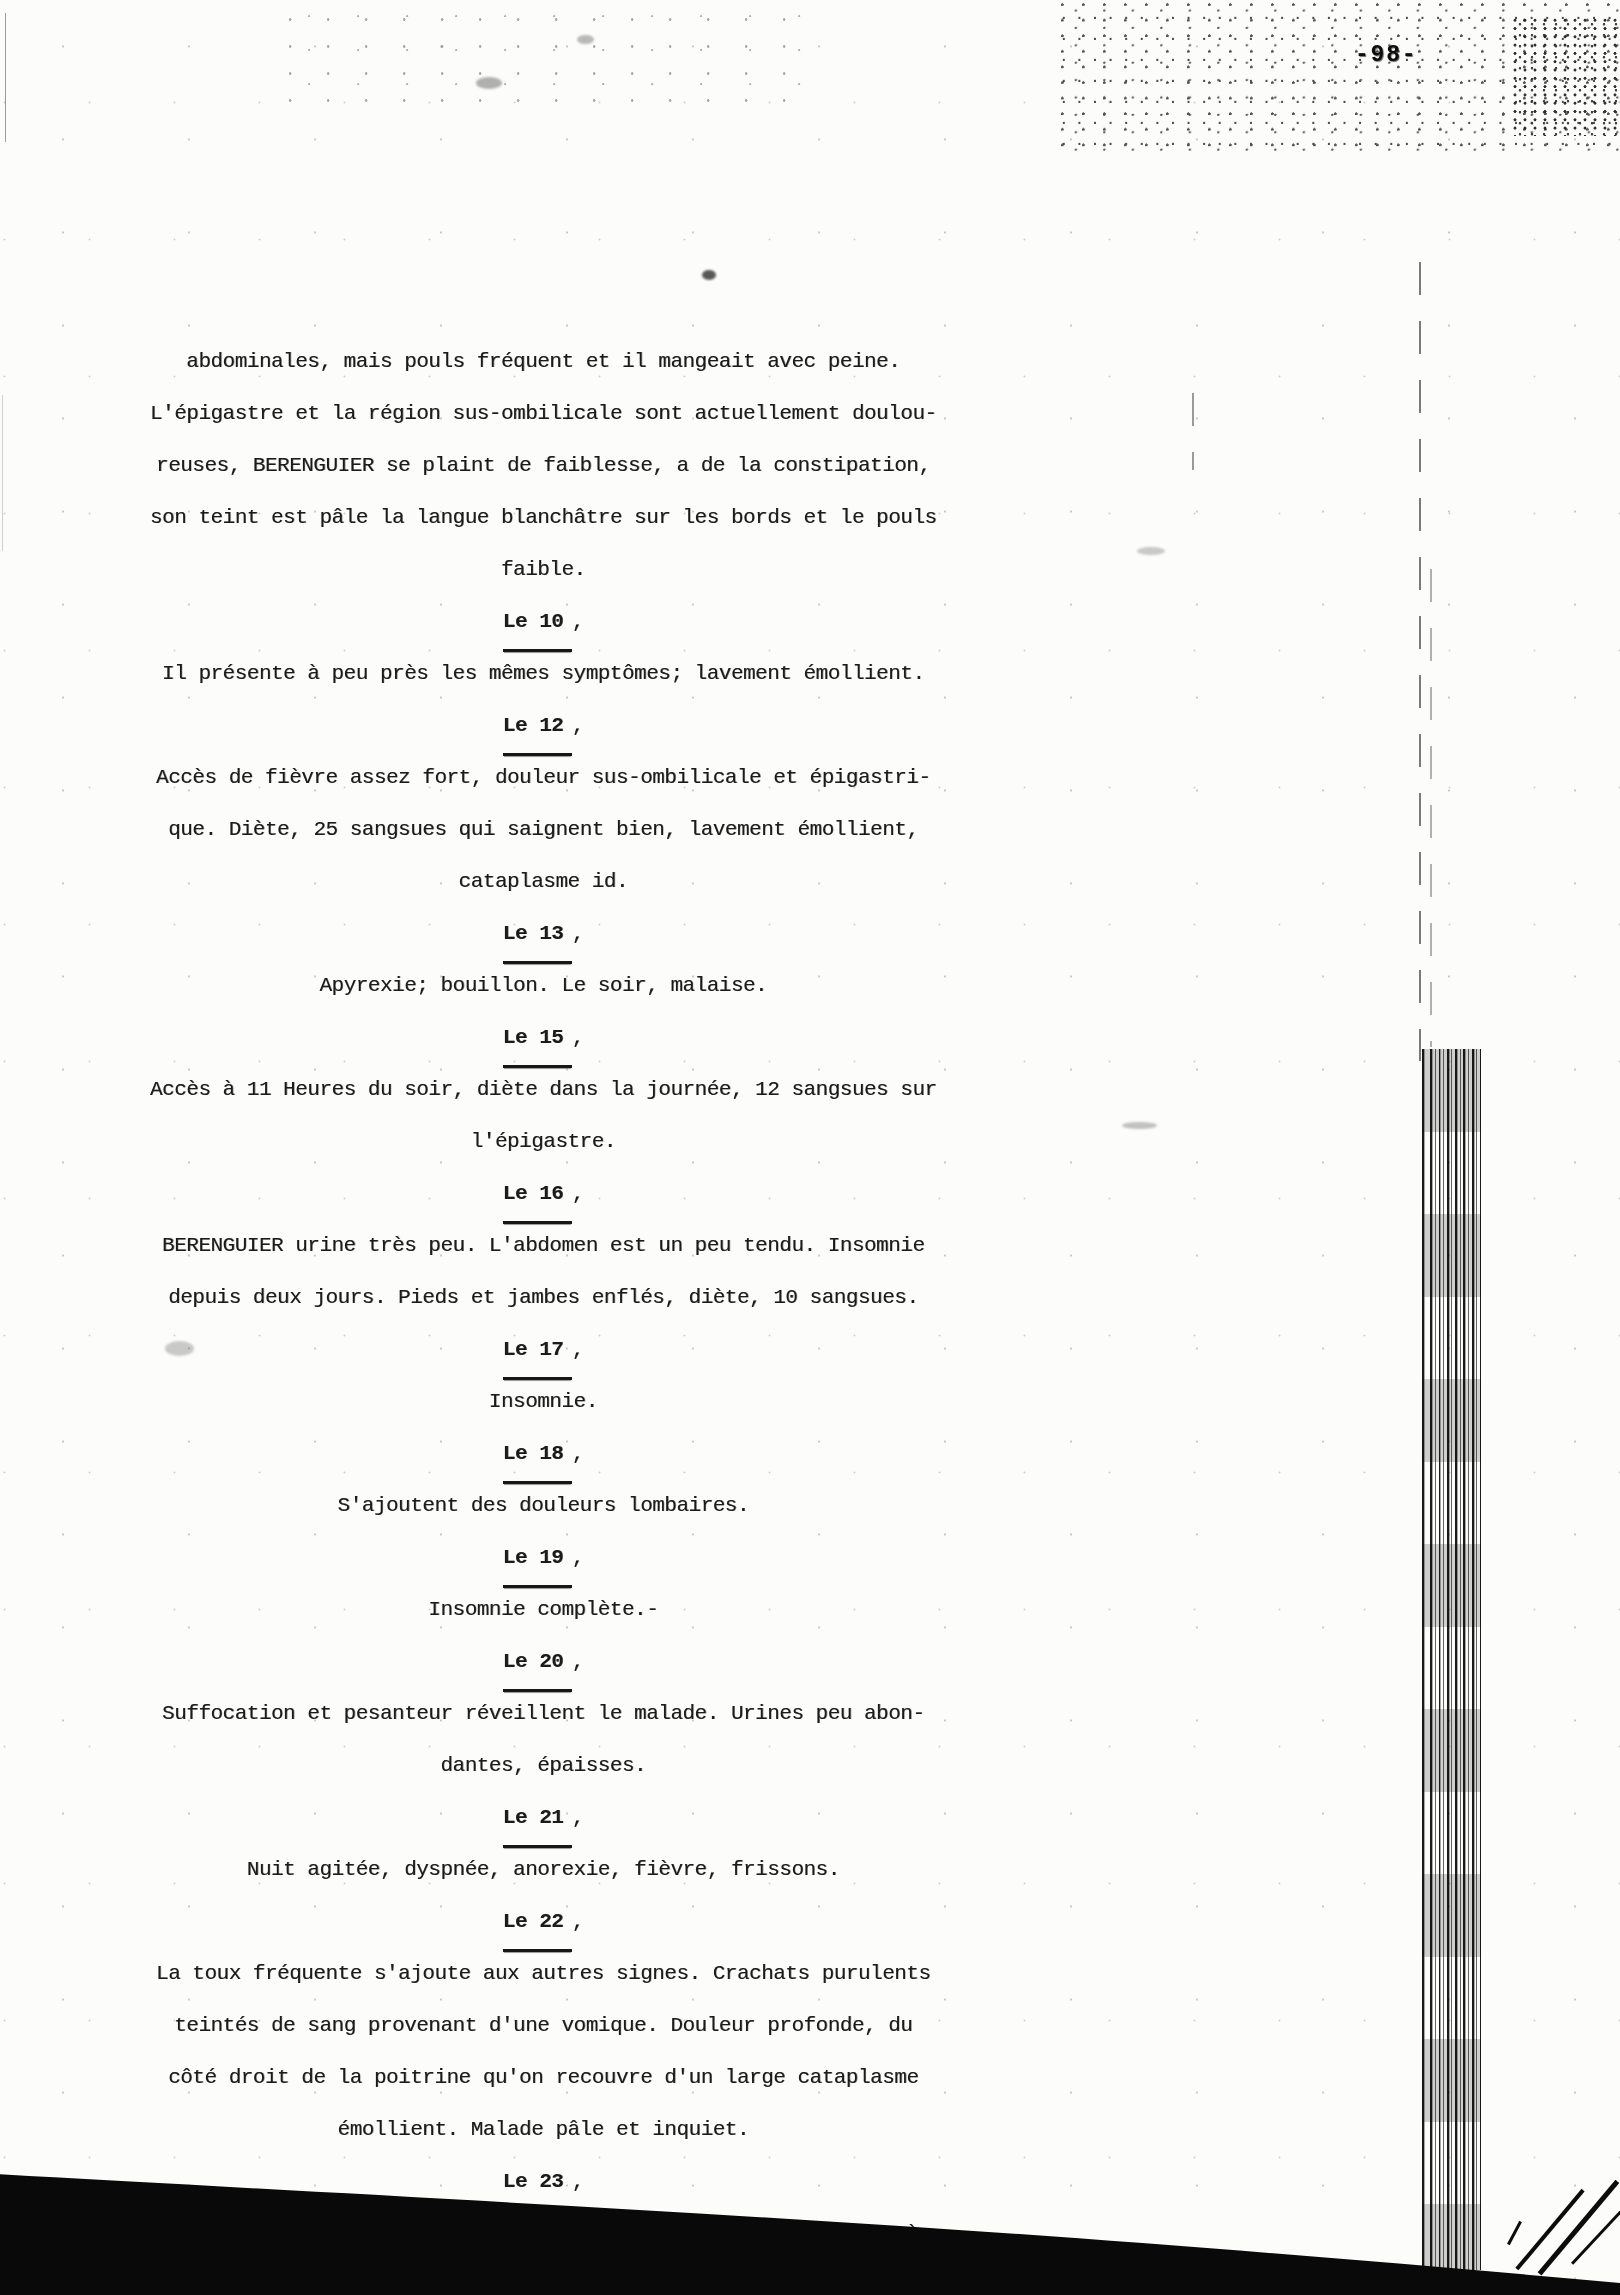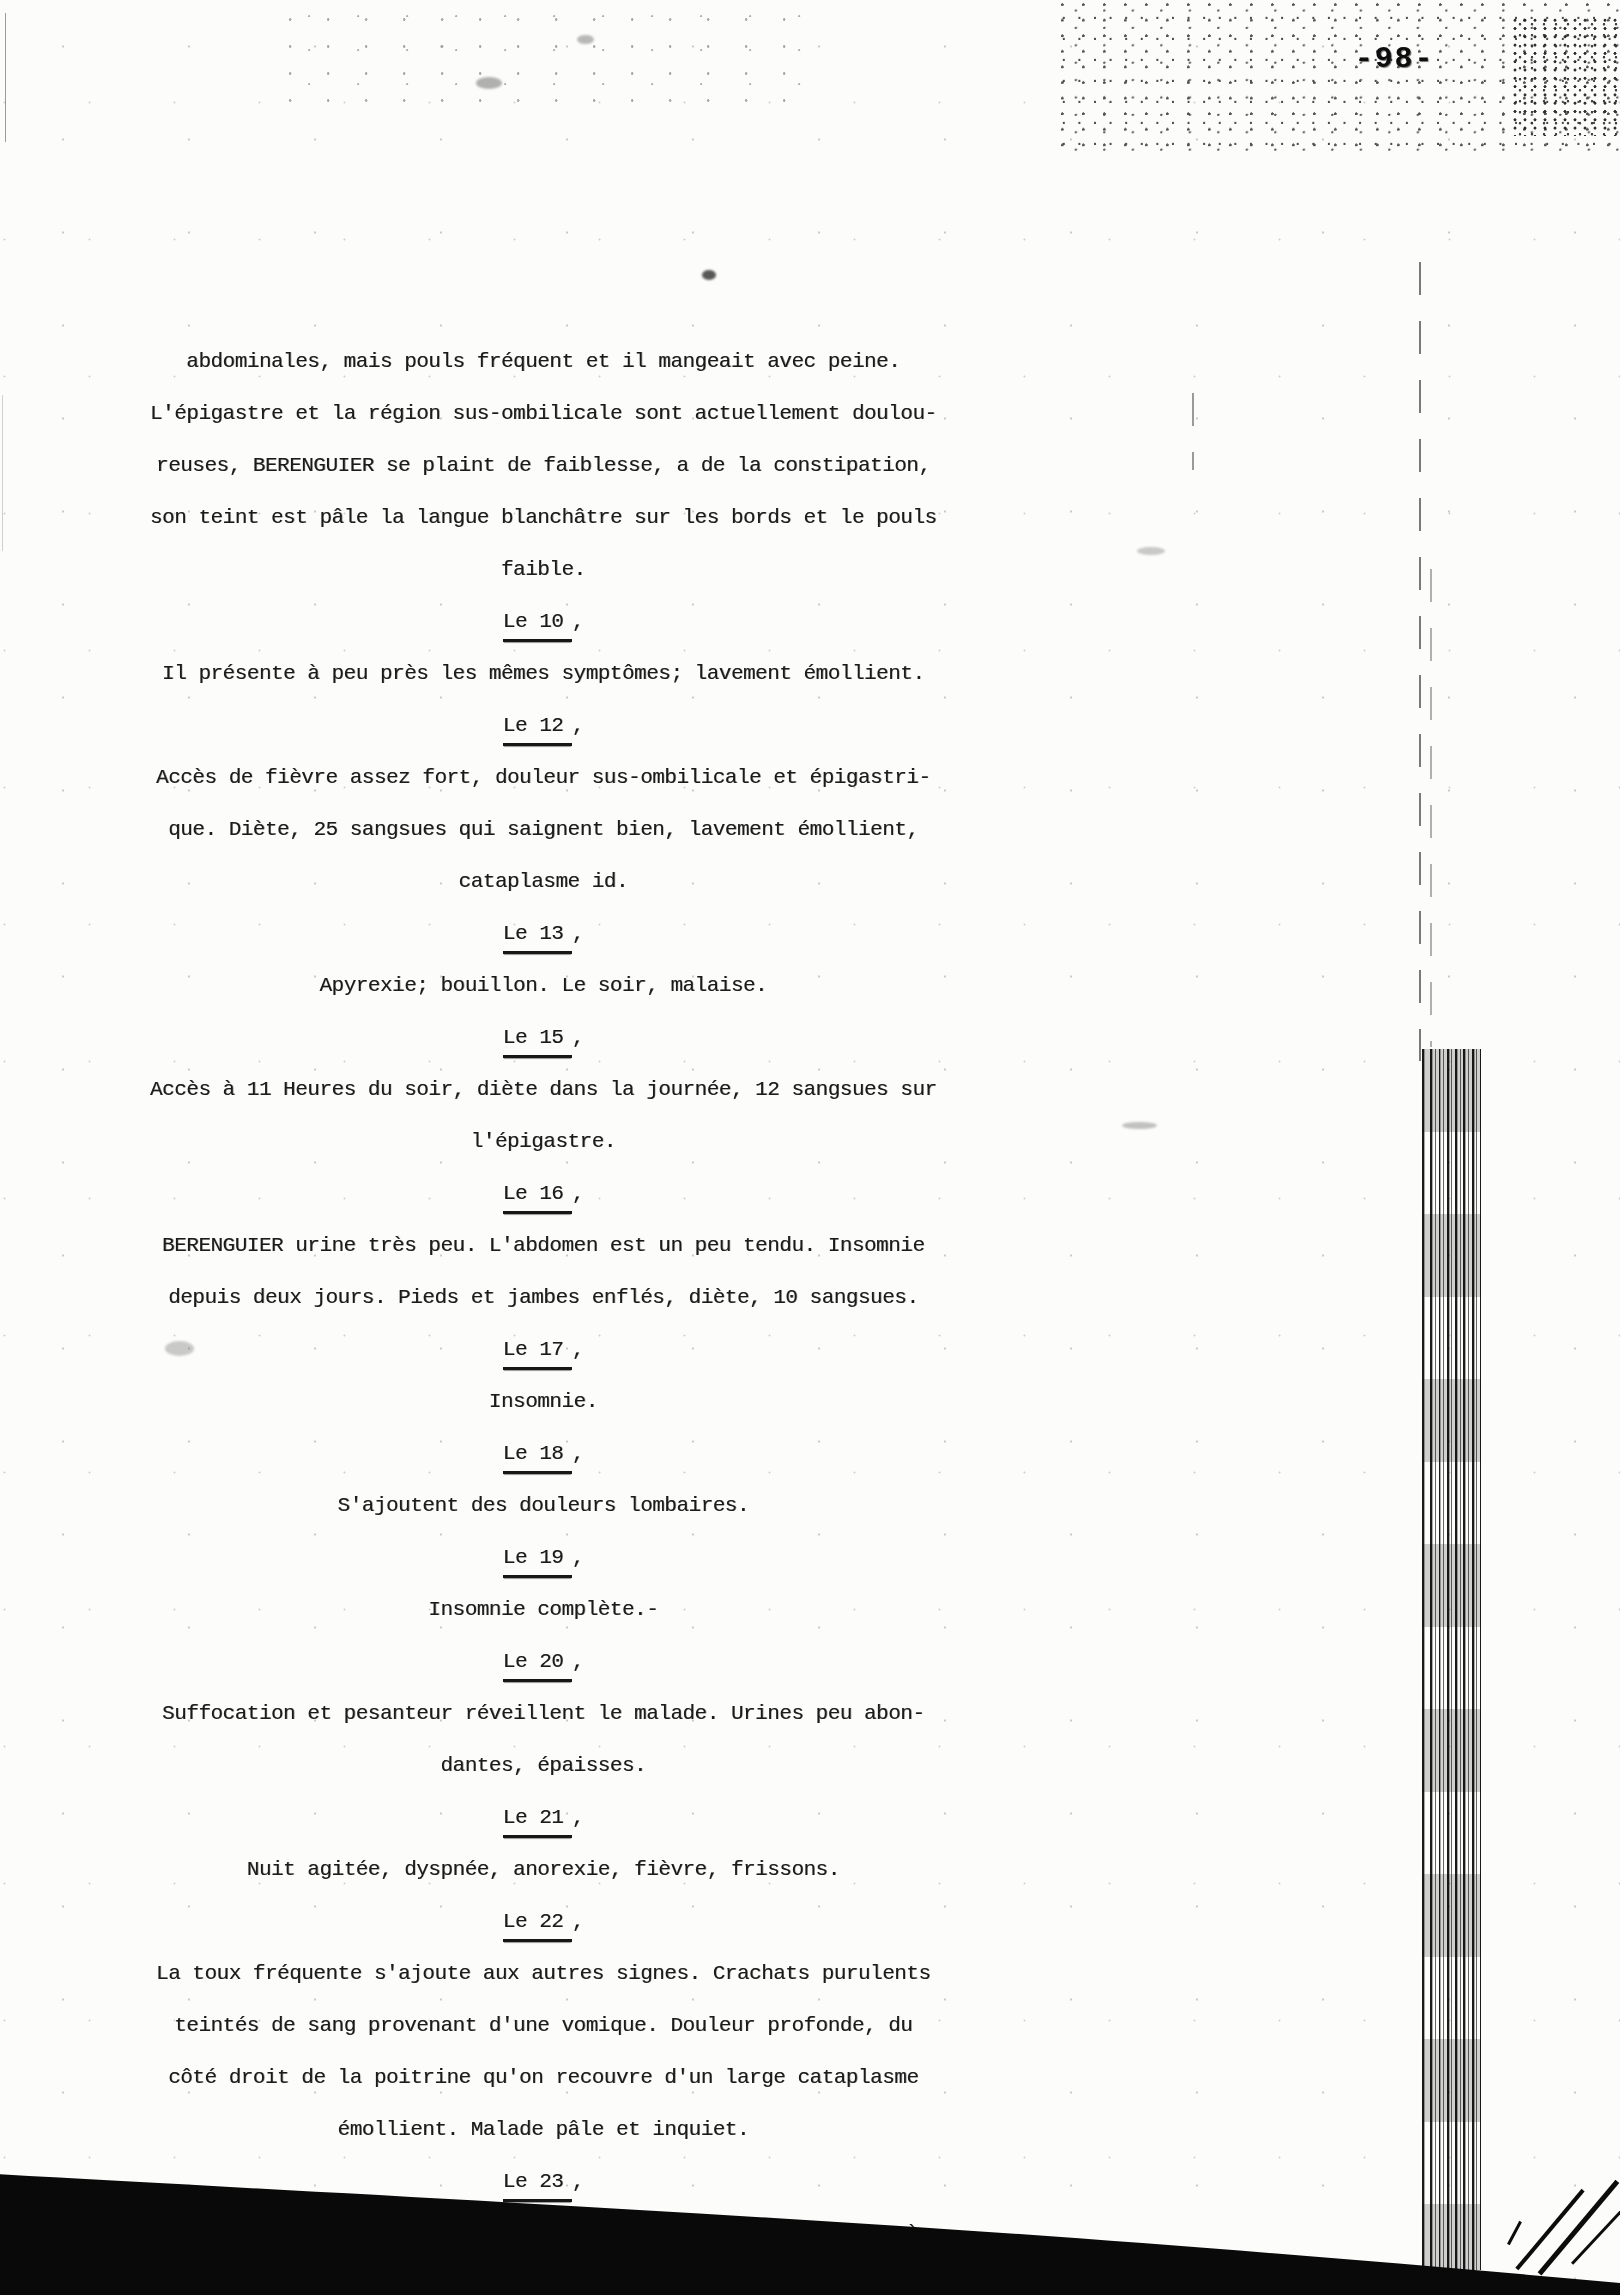--- a/index.html
+++ b/index.html
@@ -11,26 +11,27 @@
   }
   
   .text-block {
     position:absolute; left:150px; top:180px;
     font-size:21px; letter-spacing:-0.5px; line-height:52px;
     color:var(--ink,#1b1b1b); white-space:pre;
     text-shadow:0.6px 0.3px 0.6px rgba(15,15,15,.45);
   }
   .line { height:52px;text-align:center; }
   .hl {
-    border-bottom:3.7px solid #171717; padding-bottom:6px; padding-right:8.3px;
+    border-bottom:3.7px solid #171717; padding-bottom:16px; padding-right:8.3px;
     box-shadow:0 1.8px 0.9px -0.9px rgba(0,0,0,.4);
+    font-weight:bold;
   }
   .page-number {
     position:absolute; left:1355px; top:42px;
-    font-size:30px; font-weight:bold; letter-spacing:1.8px; color:#0d0d0d;
+    font-size:23px; font-weight:bold; letter-spacing:1.8px; color:#0d0d0d;
     text-shadow:0.9px 0.5px 0.9px rgba(0,0,0,.55);
   }
   
   .noise { position:absolute; pointer-events:none; }
   .noise.global {
     left:0; top:0; right:0; bottom:0; opacity:.33;
     background-image:
       radial-gradient(circle, rgba(0,0,0,.6) 0 0.9px, transparent 1.3px),
       radial-gradient(circle, rgba(0,0,0,.5) 0 0.8px, transparent 1.2px);
     background-size:126px 93px, 85px 137px;

